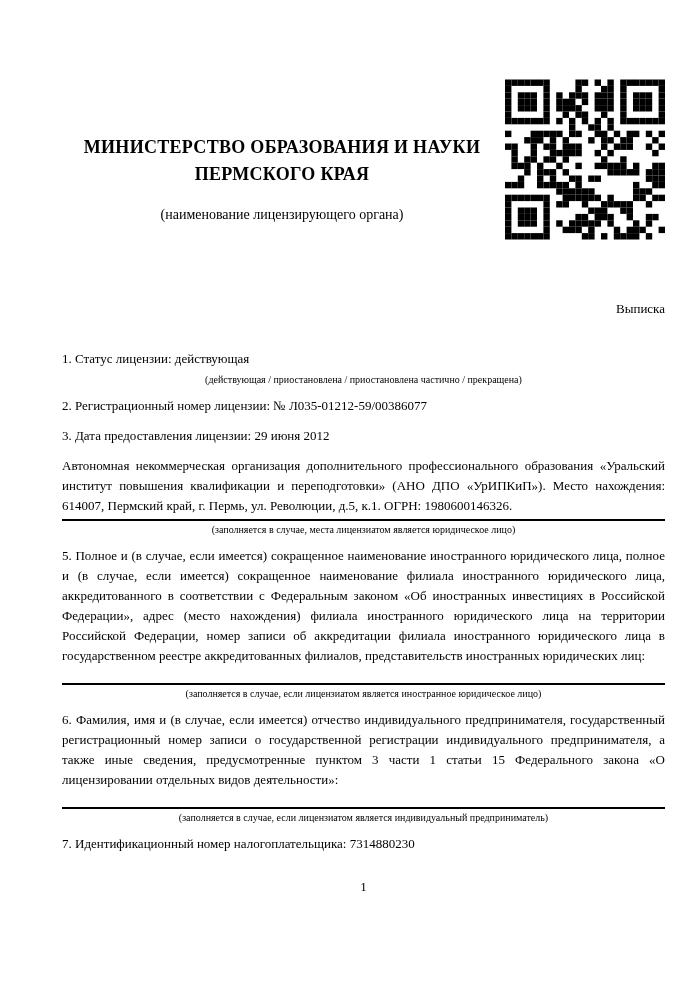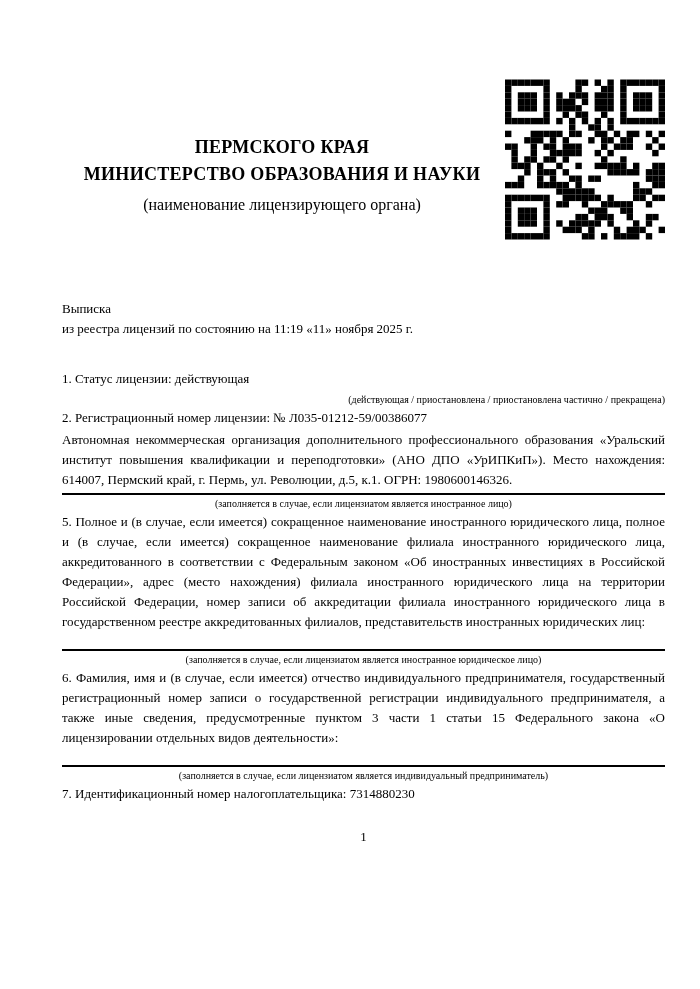--- a/index.html
+++ b/index.html
@@ -9,48 +9,48 @@
     font-size:13px;line-height:20px;
     box-sizing:border-box;
     padding:78px 35px 0 62px;
     margin:0 auto;
     overflow:hidden;
     position:relative;
   }
   .header-row{display:flex;justify-content:space-between;align-items:flex-start;}
   .ministry{width:440px;text-align:center;padding-top:56px;}
   .ministry-name{font-weight:bold;font-size:18px;line-height:27px;letter-spacing:.3px;}
-  .ministry-note{font-size:16px;line-height:13px;margin-top:10px;}
+  .ministry-note{font-size:14px;line-height:13px;margin-top:20px;}
   .qr{width:160px;height:163px;flex:0 0 auto;}
   .qr svg{display:block;}
-  .doc-title{text-align:left;margin-top:58px;}
+  .doc-title{text-align:right;margin-top:58px;}
   .doc-title div{line-height:20px;}
   .items{margin-top:30px;}
-  .item{margin-top:2px;}
+  .item{margin-top:10px;}
   .item p{margin:0;}
   .just{text-align:justify;}
   .center-note{text-align:center;font-size:10px;line-height:13px;}
-  .note-gap{margin-top:4px;text-align:right;}
+  .note-gap{margin-top:4px;}
   .rule{border:none;border-top:2px solid #000;margin:0;}
   .rule-tight{margin-top:3px;}
   .rule-blank{margin-top:17px;}
   .rule + .center-note{margin-top:2px;}
   .item-gap-lg{}
   .page-number{text-align:center;margin-top:23px;}
 </style>
 </head>
 <body>
 
 <div class="page">
 
   <div class="header-row">
     <div class="ministry">
       <div class="ministry-name">
+        <div>МИНИСТЕРСТВО ОБРАЗОВАНИЯ И НАУКИ</div>
         <div>ПЕРМСКОГО КРАЯ</div>
-        <div>МИНИСТЕРСТВО ОБРАЗОВАНИЯ И НАУКИ</div>
       </div>
       <div class="ministry-note">(наименование лицензирующего органа)</div>
     </div>
     <div class="qr">
       <svg id="qr-svg" width="160" height="163" fill="#000" viewBox="0 0 162.5 162.5">
           <rect x="0.0" y="0.0" width="6.5" height="6.5"></rect>
           <rect x="6.5" y="0.0" width="6.5" height="6.5"></rect>
           <rect x="13.0" y="0.0" width="6.5" height="6.5"></rect>
           <rect x="19.5" y="0.0" width="6.5" height="6.5"></rect>
           <rect x="26.0" y="0.0" width="6.5" height="6.5"></rect>
@@ -363,39 +363,41 @@
           <rect x="117.0" y="156.0" width="6.5" height="6.5"></rect>
           <rect x="123.5" y="156.0" width="6.5" height="6.5"></rect>
           <rect x="130.0" y="156.0" width="6.5" height="6.5"></rect>
           <rect x="143.0" y="156.0" width="6.5" height="6.5"></rect>
         </svg>
     </div>
   </div>
 
   <div class="doc-title">
     <div>Выписка</div>
-    <div>из реестра лицензий по состоянию на 11:19 «11» ноября 2025 г.</div>
   </div>
 
   <div class="items">
 
     <div class="item">
       <p>1. Статус лицензии: действующая</p>
       <div class="center-note note-gap">(действующая / приостановлена / приостановлена частично / прекращена)</div>
     </div>
 
     <div class="item item-gap-lg">
       <p>2. Регистрационный номер лицензии: № Л035-01212-59/00386077</p>
     </div>
 
+    <div class="item">
+      <p>3. Дата предоставления лицензии: 29 июня 2012</p>
+    </div>
 
     <div class="item">
       <p class="just">Автономная некоммерческая организация дополнительного профессионального образования «Уральский институт повышения квалификации и переподготовки» (АНО ДПО «УрИПКиП»). Место нахождения: 614007, Пермский край, г. Пермь, ул. Революции, д.5, к.1. ОГРН: 1980600146326.</p>
       <hr class="rule rule-tight">
-      <div class="center-note">(заполняется в случае, если лицензиатом является иностранное лицо)</div>
+      <div class="center-note">(заполняется в случае, места лицензиатом является юридическое лицо)</div>
     </div>
 
     <div class="item">
       <p class="just">5. Полное и (в случае, если имеется) сокращенное наименование иностранного юридического лица, полное и (в случае, если имеется) сокращенное наименование филиала иностранного юридического лица, аккредитованного в соответствии с Федеральным законом «Об иностранных инвестициях в Российской Федерации», адрес (место нахождения) филиала иностранного юридического лица на территории Российской Федерации, номер записи об аккредитации филиала иностранного юридического лица в государственном реестре аккредитованных филиалов, представительств иностранных юридических лиц:</p>
       <hr class="rule rule-blank">
       <div class="center-note">(заполняется в случае, если лицензиатом является иностранное юридическое лицо)</div>
     </div>
 
     <div class="item">
       <p class="just">6. Фамилия, имя и (в случае, если имеется) отчество индивидуального предпринимателя, государственный регистрационный номер записи о государственной регистрации индивидуального предпринимателя, а также иные сведения, предусмотренные пунктом 3 части 1 статьи 15 Федерального закона «О лицензировании отдельных видов деятельности»:</p>

